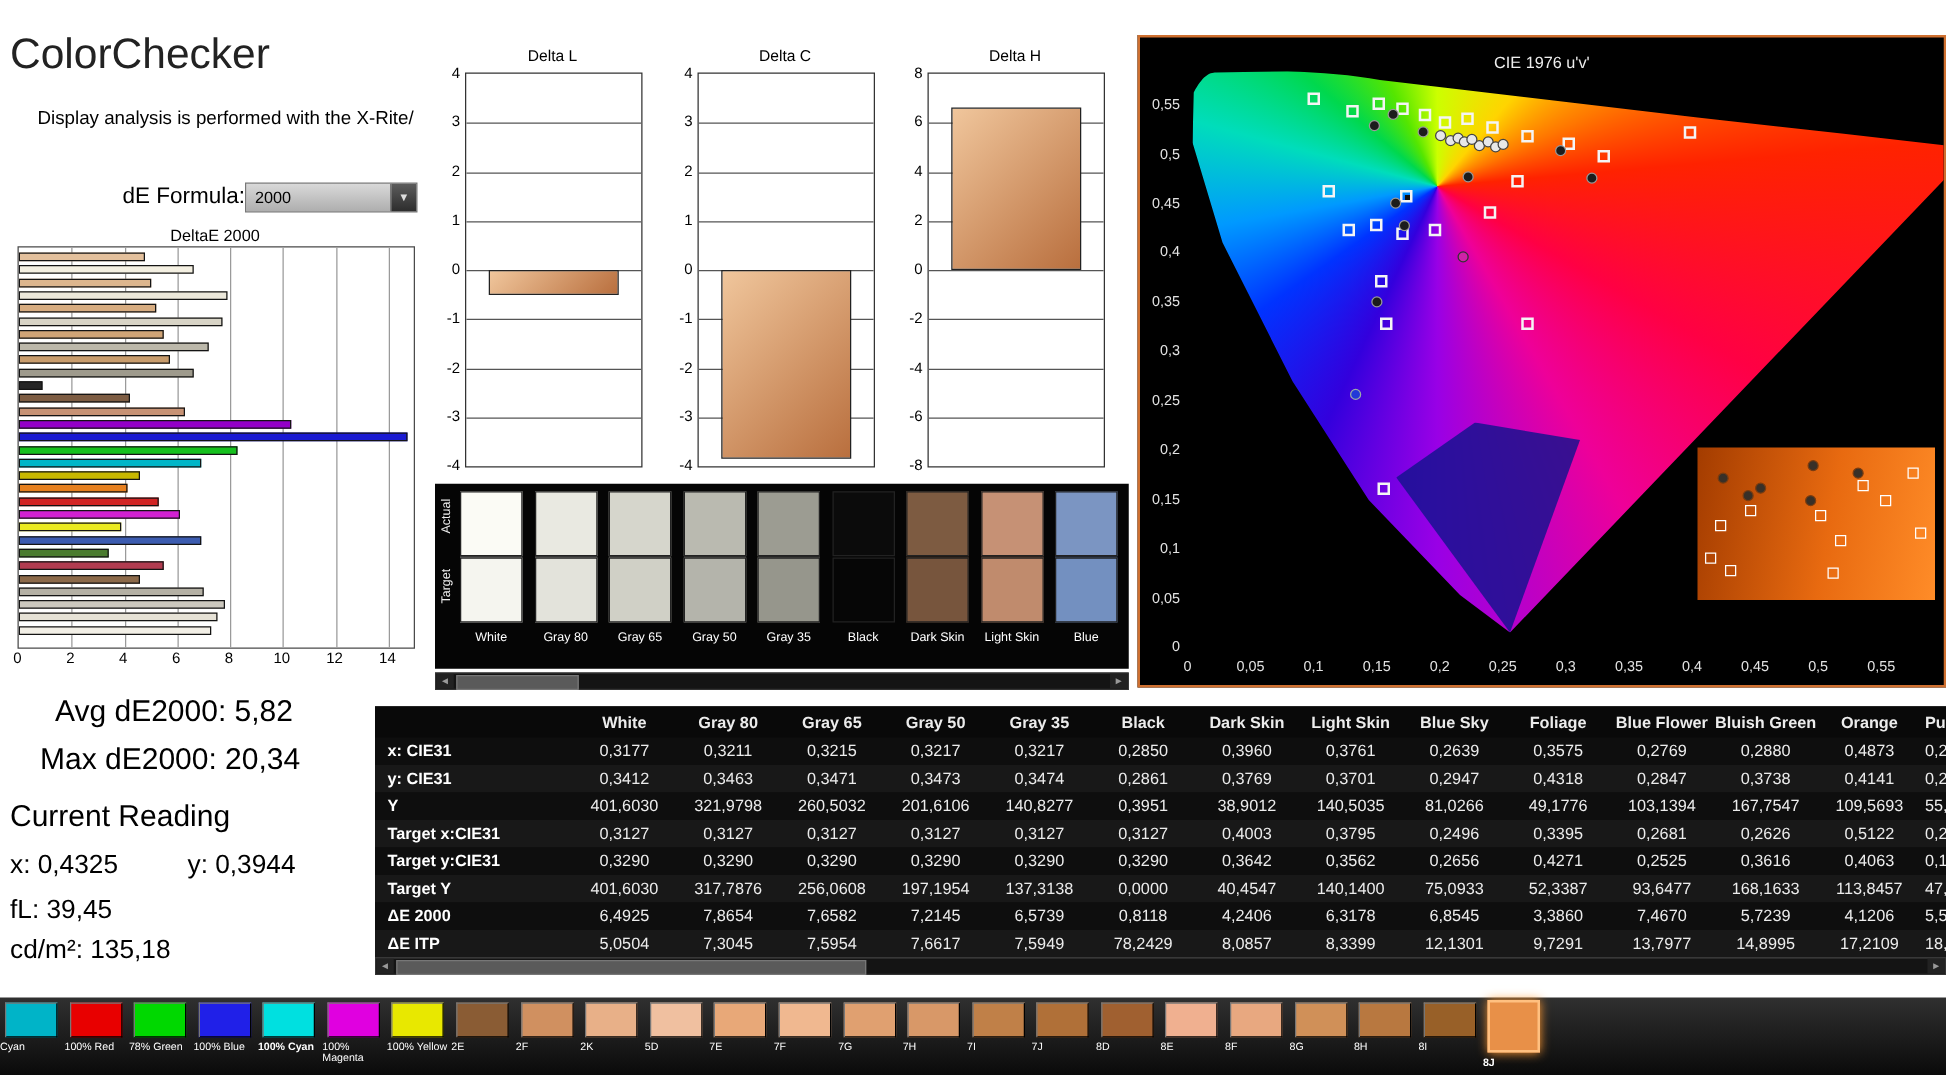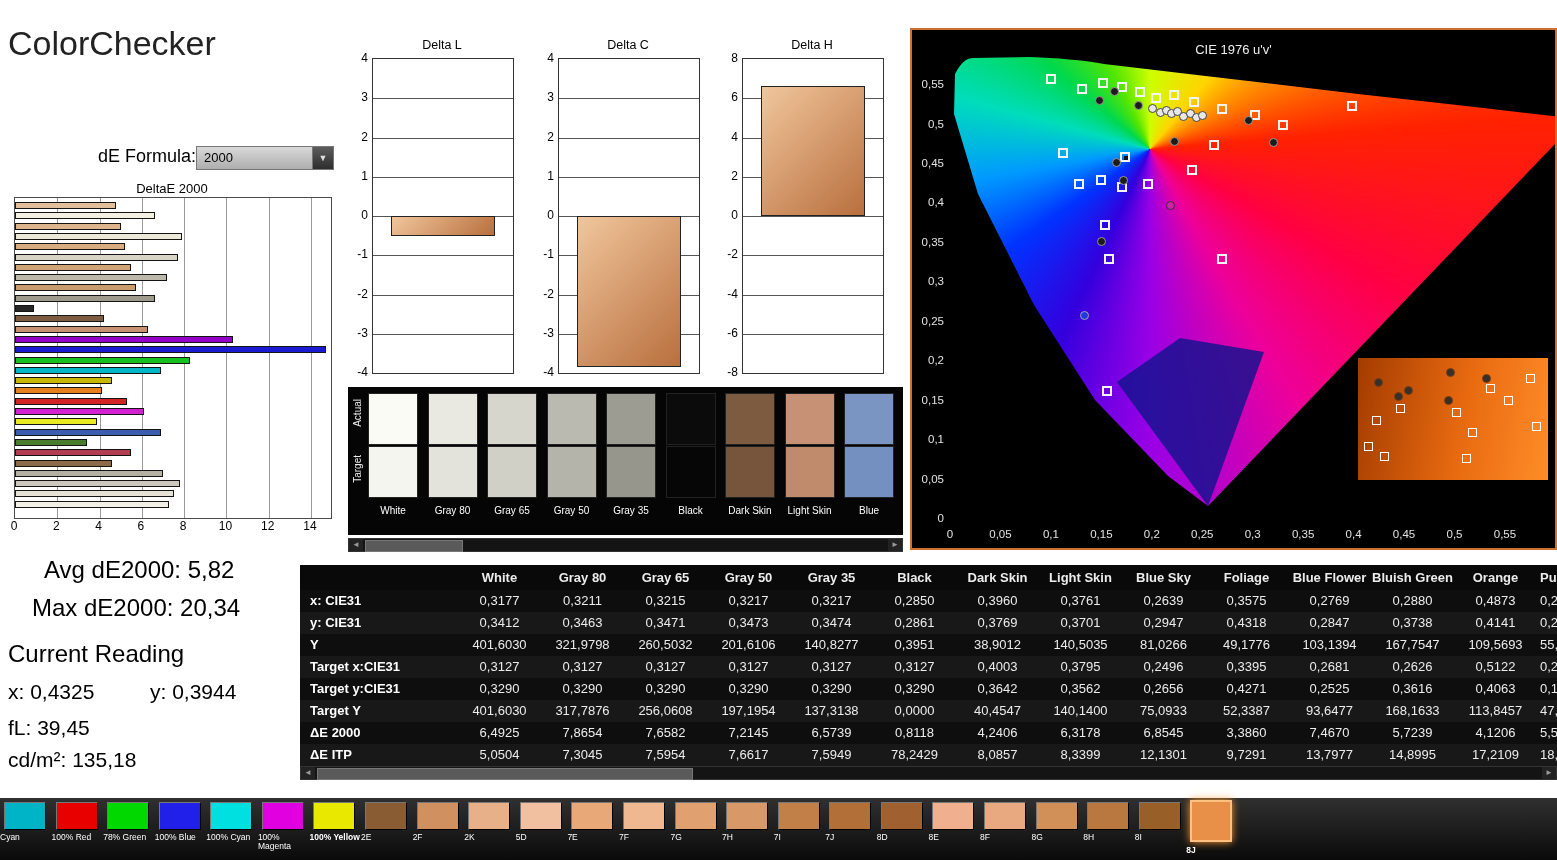--- a/index.html
+++ b/index.html
@@ -91,20 +91,21 @@
   .sel .patch-sw{top:0;height:42px;border:2px solid #ffc080;box-shadow:0 0 8px #ff9830}
   .sel .patch-label{top:46px;font-weight:bold}
 </style>
 </head>
 <body>
 
 <div id="root">
 
   <div id="title">ColorChecker</div>
   <div id="desc">
+    <div>Display analysis is performed with the X-Rite/</div>
   </div>
   <div id="formula-label">dE Formula:</div>
   <div id="formula-dd">
     <span class="val">2000</span>
     <span class="arrow">▼</span>
   </div>
 
   <div id="deltae-title">DeltaE 2000</div>
   <div id="deltae-chart">
       <div class="vgrid" style="left: 42.284px;"></div>
@@ -559,29 +560,29 @@
           <div class="patch-label">100% Red</div>
         </div>
         <div class="patch" style="left: 103.16px;">
           <div class="patch-sw" style="background: rgb(0, 216, 0);"></div>
           <div class="patch-label">78% Green</div>
         </div>
         <div class="patch" style="left: 154.74px;">
           <div class="patch-sw" style="background: rgb(32, 32, 232);"></div>
           <div class="patch-label">100% Blue</div>
         </div>
-        <div class="patch" style="left: 206.32px;">
+        <div class="patch" style="left: 206.32px; font-weight: bold;">
           <div class="patch-sw" style="background: rgb(0, 224, 224);"></div>
           <div class="patch-label">100% Cyan</div>
         </div>
         <div class="patch" style="left: 257.9px;">
           <div class="patch-sw" style="background: rgb(224, 0, 224);"></div>
           <div class="patch-label">100% Magenta</div>
         </div>
-        <div class="patch" style="left: 309.48px; font-weight: bold;">
+        <div class="patch" style="left: 309.48px;">
           <div class="patch-sw" style="background: rgb(232, 232, 0);"></div>
           <div class="patch-label">100% Yellow</div>
         </div>
         <div class="patch" style="left: 361.06px;">
           <div class="patch-sw" style="background: rgb(138, 92, 52);"></div>
           <div class="patch-label">2E</div>
         </div>
         <div class="patch" style="left: 412.64px;">
           <div class="patch-sw" style="background: rgb(208, 144, 96);"></div>
           <div class="patch-label">2F</div>

